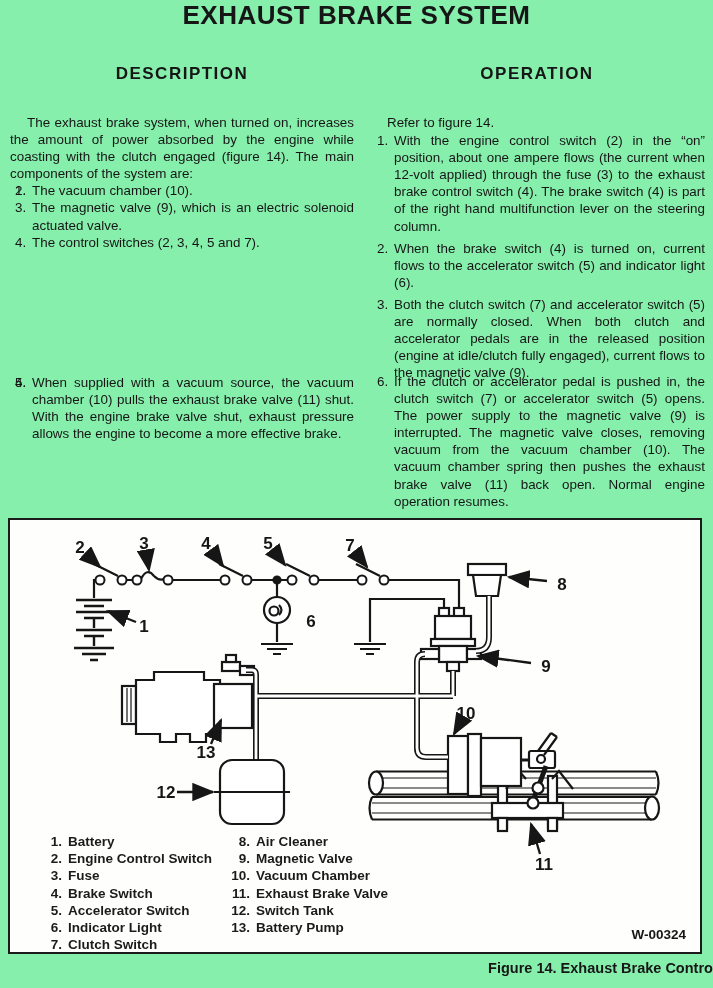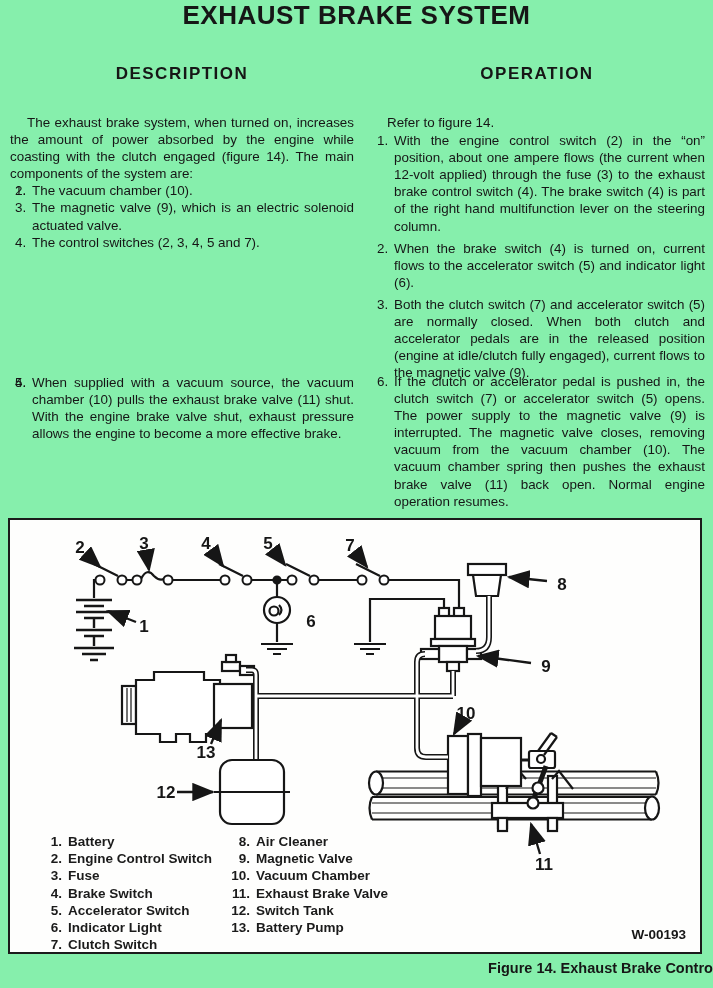--- a/index.html
+++ b/index.html
@@ -290,18 +290,18 @@
             <span class="lnum">12.</span>
             <span>Switch Tank</span>
           </div>
         <div class="lrow">
             <span class="lnum">13.</span>
             <span>Battery Pump</span>
           </div>
       </div>
     </div>
 
-    <div class="figure-code">W-00193</div>
+    <div class="figure-code">W-00324</div>
   </div>
 
   <div class="figure-caption">Figure 14. Exhaust Brake Controls</div>
 
 </div>
 
 </body></html>

